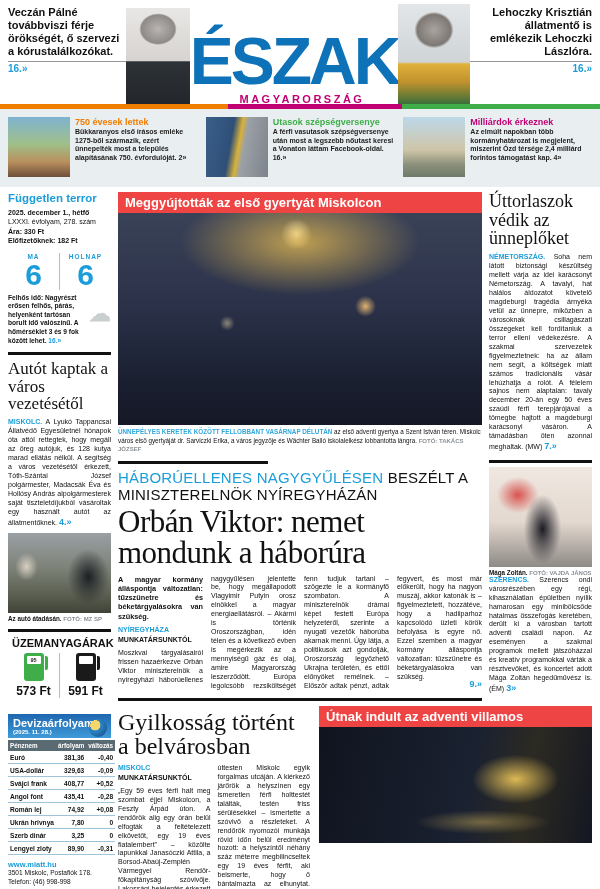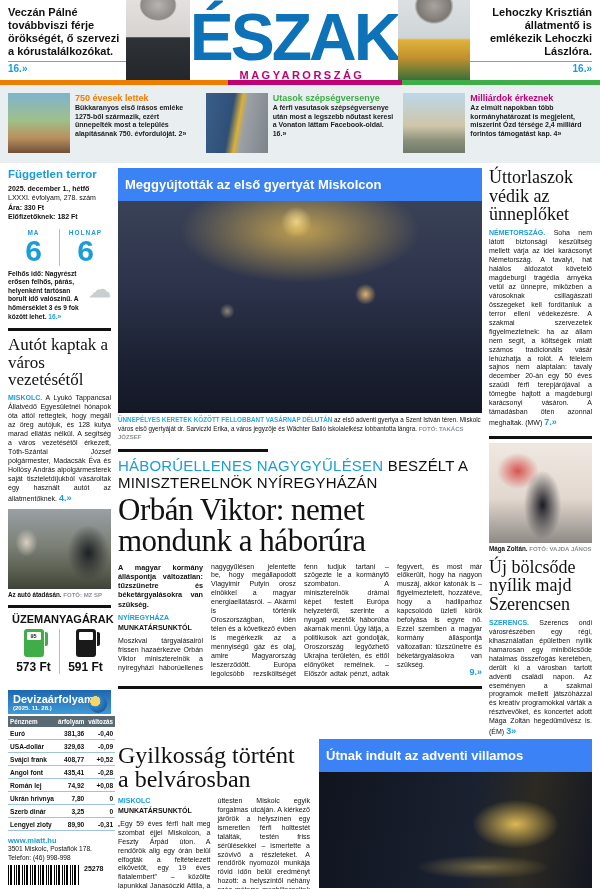--- a/index.html
+++ b/index.html
@@ -2,21 +2,21 @@
 <html><head>
 <meta charset="utf-8">
 <style>
   html,body{margin:0;padding:0}
   body{width:600px;height:889px;background:#fff;color:#111;
        font-family:"Liberation Sans",sans-serif;overflow:hidden;position:relative}
   .serif{font-family:"Liberation Serif",serif}
   .blue{color:#1b9dd9}
   .bold{font-weight:bold}
   
-  .hdr{display:flex;align-items:flex-end;padding:6px 8px 0 8px;height:80px;box-sizing:border-box}
+  .hdr{display:flex;align-items:flex-end;padding:6px 8px 0 8px;height:104px;box-sizing:border-box}
   .promo{font-weight:bold;font-size:11px;line-height:1.18;align-self:flex-start}
   .promo-left{width:122px}
   .promo-right{width:126px;text-align:right}
   .pageref-row{border-top:1px solid #999;margin-top:3px;padding-top:1px;font-size:10px}
   .pageref{color:#1b9dd9;font-weight:bold}
   .headshot{flex:none;align-self:flex-end}
   .head-w{width:64px;height:96px;background:
       radial-gradient(26px 22px at 50% 22%,#b9b4b0 0%,#8e8a88 65%,rgba(0,0,0,0) 72%),
       linear-gradient(180deg,#e9e7e5 0%,#d6d3d0 55%,#2d3237 56%,#23272c 100%)}
   .head-m{width:72px;height:100px;background:
@@ -84,21 +84,21 @@
   table.fx td{font-weight:bold;padding:2.5px 2px;border-bottom:1px solid #9fc4da;text-align:right;white-space:nowrap}
   table.fx td:first-child{text-align:left}
   .siteline{color:#1b9dd9;font-weight:bold;font-size:7.5px;margin-top:5px}
   .addr{font-size:6.6px;line-height:1.3}
   .barcode-wrap{display:flex;gap:4px;align-items:flex-start;margin-top:3px}
   .barcode{width:72px;height:20px;background:repeating-linear-gradient(90deg,#000 0 1px,#fff 1px 2px,#000 2px 4px,#fff 4px 6px,#000 6px 7px,#fff 7px 8px)}
   .icode{font-size:7px;font-weight:bold}
   
   .rregion{display:flex;flex-direction:column;min-width:0}
   .toprow{display:grid;grid-template-columns:1fr 103px;gap:7px}
-  .cyanbar{background:#3b82f6;color:#fff;font-weight:bold;font-size:13px;padding:9px 7px}
+  .cyanbar{background:#ef4444;color:#fff;font-weight:bold;font-size:13px;padding:3px 7px}
   .mainphoto{height:212px;background:
       radial-gradient(160px 70px at 50% 14%,rgba(235,190,80,.75) 0%,rgba(0,0,0,0) 75%),
       radial-gradient(22px 22px at 49% 10%,rgba(255,250,220,.95) 0%,rgba(0,0,0,0) 70%),
       radial-gradient(14px 14px at 68% 44%,rgba(255,200,120,.85) 0%,rgba(0,0,0,0) 75%),
       radial-gradient(10px 10px at 30% 52%,rgba(240,220,180,.5) 0%,rgba(0,0,0,0) 75%),
       linear-gradient(180deg,#3a4258 0%,#2a3148 45%,#1c2133 75%,#141826 100%)}
   .photocap{font-size:6.3px;line-height:1.35;margin-top:3px}
   .caplead{color:#2fa8dd;font-weight:bold}
   .shortdiv{width:150px;height:3px;background:#111;margin:7px 0 5px 0}
   .kicker{font-size:15px;font-weight:normal;letter-spacing:.2px}
@@ -334,21 +334,20 @@
           <span class="loc">NÉMETORSZÁG.</span>
           <span>Soha nem látott biztonsági készültség mellett várja az idei karácsonyt Németország. A tavalyi, hat halálos áldozatot követelő magdeburgi tragédia árnyéka vetül az ünnepre, miközben a városoknak csillagászati összegeket kell fordítaniuk a terror elleni védekezésre. A szakmai szervezetek figyelmeztetnek: ha az állam nem segít, a költségek miatt számos tradicionális vásár lehúzhatja a rolót. A félelem sajnos nem alaptalan: tavaly december 20-án egy 50 éves szaúdi férfi terepjárójával a tömegbe hajtott a magdeburgi karácsonyi vásáron. A támadásban öten azonnal meghaltak. (MW)</span>
           <span class="pageref" style="font-size:9px">7.»</span>
         </p>
         <div class="thindiv"></div>
         <div class="magaphoto"></div>
         <div class="caption">
           <span>Mága Zoltán.</span>
           <span class="credit">FOTÓ: VAJDA JÁNOS</span>
         </div>
-        <h2 class="serif rhead" style="margin-top:6px">Új bölcsőde nyílik majd Szerencsen</h2>
         <p class="rbody" style="margin:0">
           <span class="loc">SZERENCS.</span>
           <span>Szerencs ondi városrészében egy régi, kihasználatlan épületben nyílik hamarosan egy minibölcsőde hatalmas összefogás keretében, derült ki a városban tartott adventi családi napon. Az eseményen a szakmai programok mellett játszóházzal és kreatív programokkal várták a résztvevőket, és koncertet adott Mága Zoltán hegedűművész is. (ÉM)</span>
           <span class="pageref" style="font-size:9px">3»</span>
         </p>
       </div>
     </div>
 
     <div class="bottomrow">
       <div>

